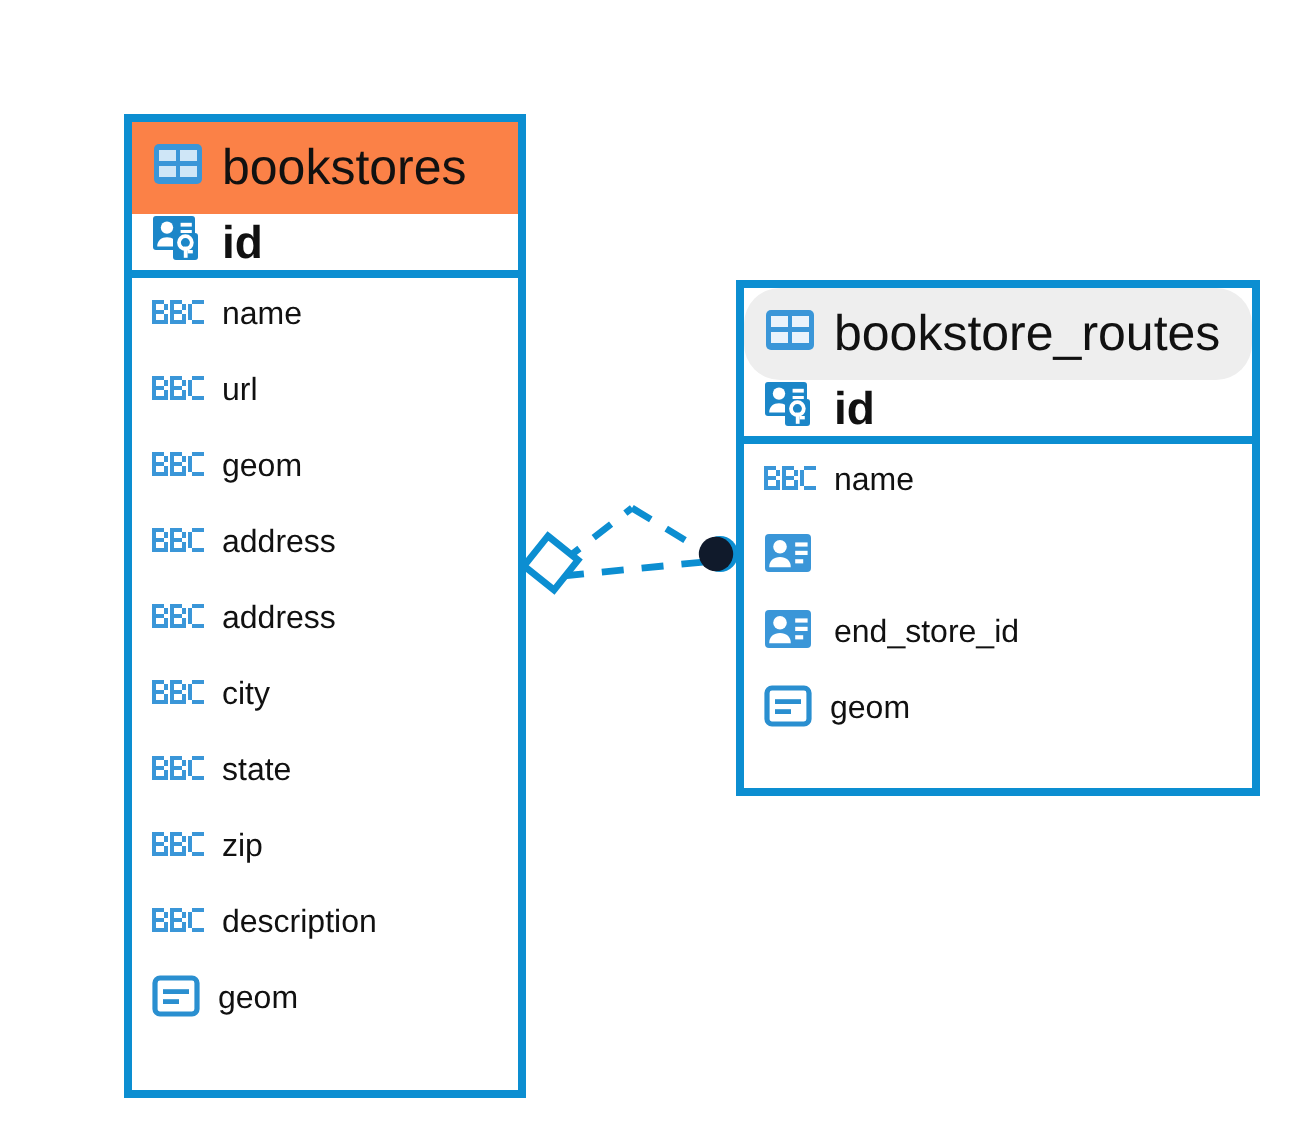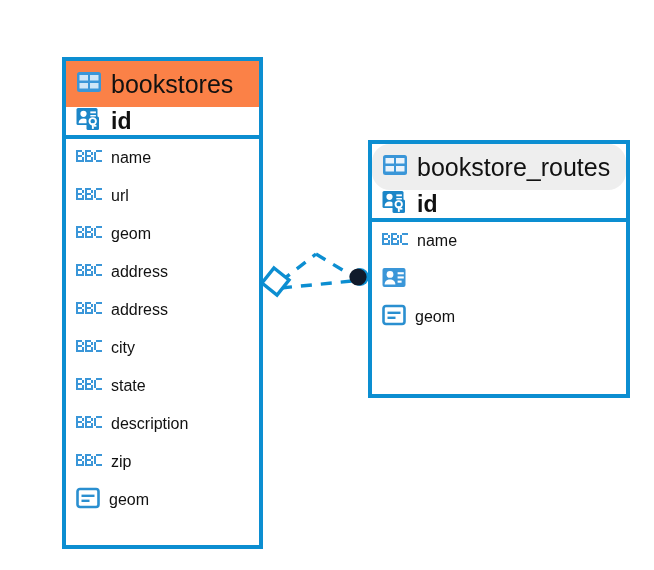--- a/index.html
+++ b/index.html
@@ -296,46 +296,46 @@
             <rect x="15" y="3" width="2" height="3"></rect>
               <rect x="11" y="6" width="4" height="2"></rect>
             <rect x="15" y="8" width="2" height="5"></rect>
               <rect x="11" y="11" width="4" height="2"></rect>
             <rect x="18" y="3" width="2" height="8"></rect>
               <rect x="20" y="1" width="6" height="2"></rect>
             <rect x="20" y="11" width="6" height="2"></rect>
           </g>
         </svg>
       </span>
+      <span class="field-name">zip</span>
+    </div>
+
+    <div class="field-row">
+      <span class="icon">
+        <svg width="26" height="14" viewBox="0 0 26 14" xmlns="http://www.w3.org/2000/svg">
+          <g fill="#3a96d8">
+            <rect x="0" y="1" width="2" height="12"></rect>
+              <rect x="2" y="1" width="4" height="2"></rect>
+            <rect x="6" y="3" width="2" height="3"></rect>
+              <rect x="2" y="6" width="4" height="2"></rect>
+            <rect x="6" y="8" width="2" height="5"></rect>
+              <rect x="2" y="11" width="4" height="2"></rect>
+            <rect x="9" y="1" width="2" height="12"></rect>
+              <rect x="11" y="1" width="4" height="2"></rect>
+            <rect x="15" y="3" width="2" height="3"></rect>
+              <rect x="11" y="6" width="4" height="2"></rect>
+            <rect x="15" y="8" width="2" height="5"></rect>
+              <rect x="11" y="11" width="4" height="2"></rect>
+            <rect x="18" y="3" width="2" height="8"></rect>
+              <rect x="20" y="1" width="6" height="2"></rect>
+            <rect x="20" y="11" width="6" height="2"></rect>
+          </g>
+        </svg>
+      </span>
       <span class="field-name">description</span>
-    </div>
-
-    <div class="field-row">
-      <span class="icon">
-        <svg width="26" height="14" viewBox="0 0 26 14" xmlns="http://www.w3.org/2000/svg">
-          <g fill="#3a96d8">
-            <rect x="0" y="1" width="2" height="12"></rect>
-              <rect x="2" y="1" width="4" height="2"></rect>
-            <rect x="6" y="3" width="2" height="3"></rect>
-              <rect x="2" y="6" width="4" height="2"></rect>
-            <rect x="6" y="8" width="2" height="5"></rect>
-              <rect x="2" y="11" width="4" height="2"></rect>
-            <rect x="9" y="1" width="2" height="12"></rect>
-              <rect x="11" y="1" width="4" height="2"></rect>
-            <rect x="15" y="3" width="2" height="3"></rect>
-              <rect x="11" y="6" width="4" height="2"></rect>
-            <rect x="15" y="8" width="2" height="5"></rect>
-              <rect x="11" y="11" width="4" height="2"></rect>
-            <rect x="18" y="3" width="2" height="8"></rect>
-              <rect x="20" y="1" width="6" height="2"></rect>
-            <rect x="20" y="11" width="6" height="2"></rect>
-          </g>
-        </svg>
-      </span>
-      <span class="field-name">zip</span>
     </div>
 
     <div class="field-row">
       <span class="icon">
         <svg width="24" height="22" viewBox="0 0 24 22" xmlns="http://www.w3.org/2000/svg">
           <rect x="1.5" y="2" width="21" height="18" rx="2.5" fill="#ffffff" stroke="#2a8fd0" stroke-width="2.6"></rect>
           <rect x="5.5" y="7.6" width="13" height="2.4" fill="#2a8fd0"></rect>
           <rect x="5.5" y="12.6" width="8" height="2.4" fill="#2a8fd0"></rect>
         </svg>
       </span>
@@ -408,20 +408,33 @@
           <rect x="0.5" y="1" width="23" height="19" rx="2" fill="#3a96d8"></rect>
           <circle cx="8" cy="7.4" r="3.4" fill="#ffffff"></circle>
           <path d="M2.6 17.6c0-3.3 2.4-5.1 5.4-5.1s5.4 1.8 5.4 5.1z" fill="#ffffff"></path>
           <rect x="15.6" y="5.2" width="6.2" height="2.1" fill="#ffffff"></rect>
           <rect x="15.6" y="9.4" width="6.2" height="2.1" fill="#ffffff"></rect>
           <rect x="15.6" y="13.6" width="4" height="2.1" fill="#ffffff"></rect>
         </svg>
       </span>
     </div>
 
+    <div class="field-row">
+      <span class="icon">
+        <svg width="26" height="21" viewBox="0 0 26 21" xmlns="http://www.w3.org/2000/svg">
+          <rect x="0.5" y="1" width="23" height="19" rx="2" fill="#3a96d8"></rect>
+          <circle cx="8" cy="7.4" r="3.4" fill="#ffffff"></circle>
+          <path d="M2.6 17.6c0-3.3 2.4-5.1 5.4-5.1s5.4 1.8 5.4 5.1z" fill="#ffffff"></path>
+          <rect x="15.6" y="5.2" width="6.2" height="2.1" fill="#ffffff"></rect>
+          <rect x="15.6" y="9.4" width="6.2" height="2.1" fill="#ffffff"></rect>
+          <rect x="15.6" y="13.6" width="4" height="2.1" fill="#ffffff"></rect>
+        </svg>
+      </span>
+      <span class="field-name">end_store_id</span>
+    </div>
 
     <div class="field-row">
       <span class="icon">
         <svg width="24" height="22" viewBox="0 0 24 22" xmlns="http://www.w3.org/2000/svg">
           <rect x="1.5" y="2" width="21" height="18" rx="2.5" fill="#ffffff" stroke="#2a8fd0" stroke-width="2.6"></rect>
           <rect x="5.5" y="7.6" width="13" height="2.4" fill="#2a8fd0"></rect>
           <rect x="5.5" y="12.6" width="8" height="2.4" fill="#2a8fd0"></rect>
         </svg>
       </span>
       <span class="field-name">geom</span>

